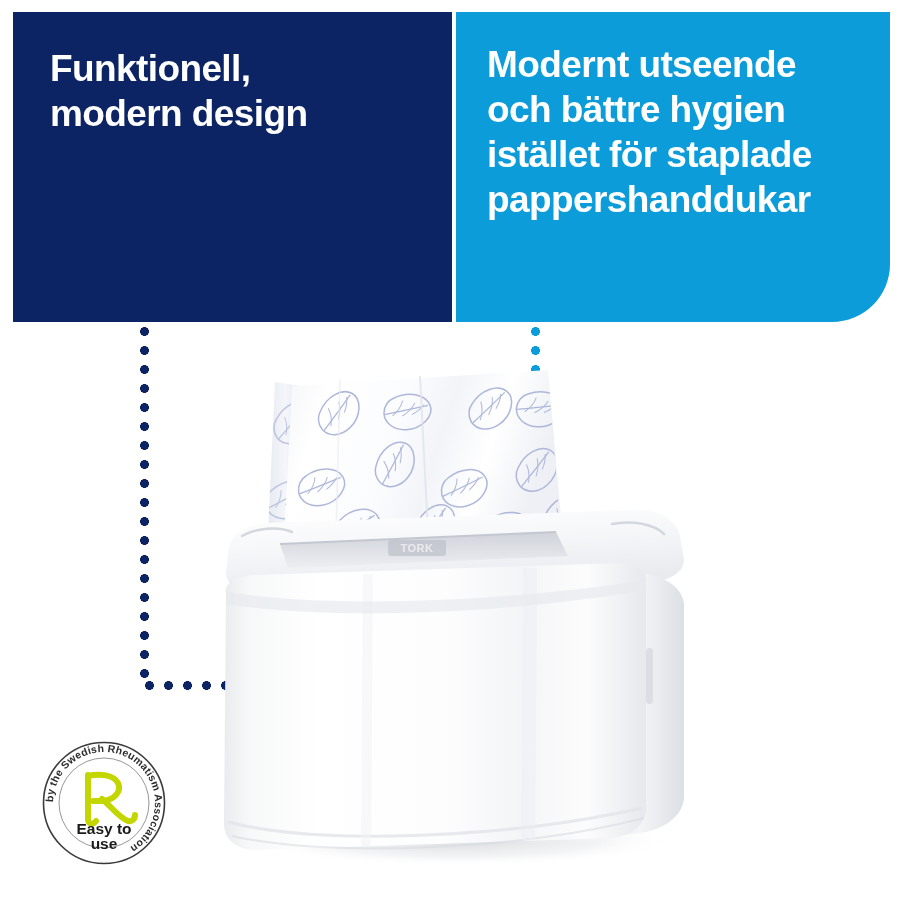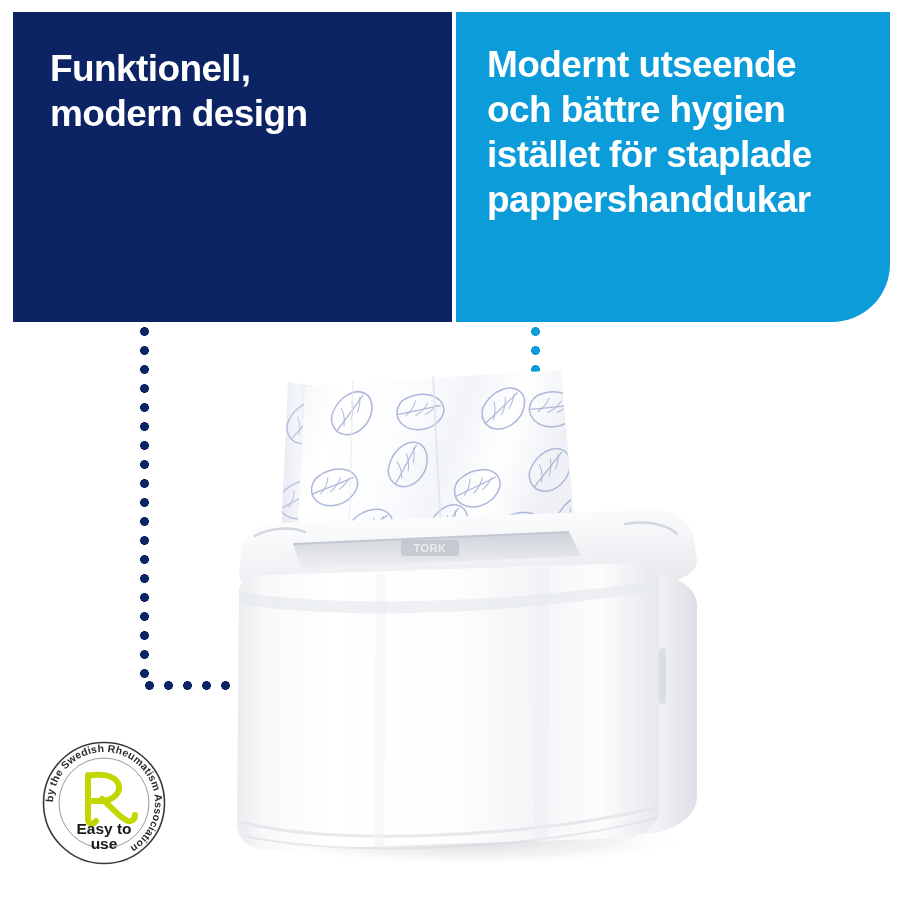--- a/index.html
+++ b/index.html
@@ -98,21 +98,21 @@
     left: 518px;
     top: 438px;
     width: 37px;
     height: 37px;
     border: 9px solid #0b9cd9;
   }
 
   
   #product {
     position: absolute;
-    left: 193px;
+    left: 180px;
     top: 360px;
     width: 540px;
     height: 510px;
   }
   #product svg { display: block; width: 100%; height: 100%; }
 
   
   #badge {
     position: absolute;
     left: 36px;

